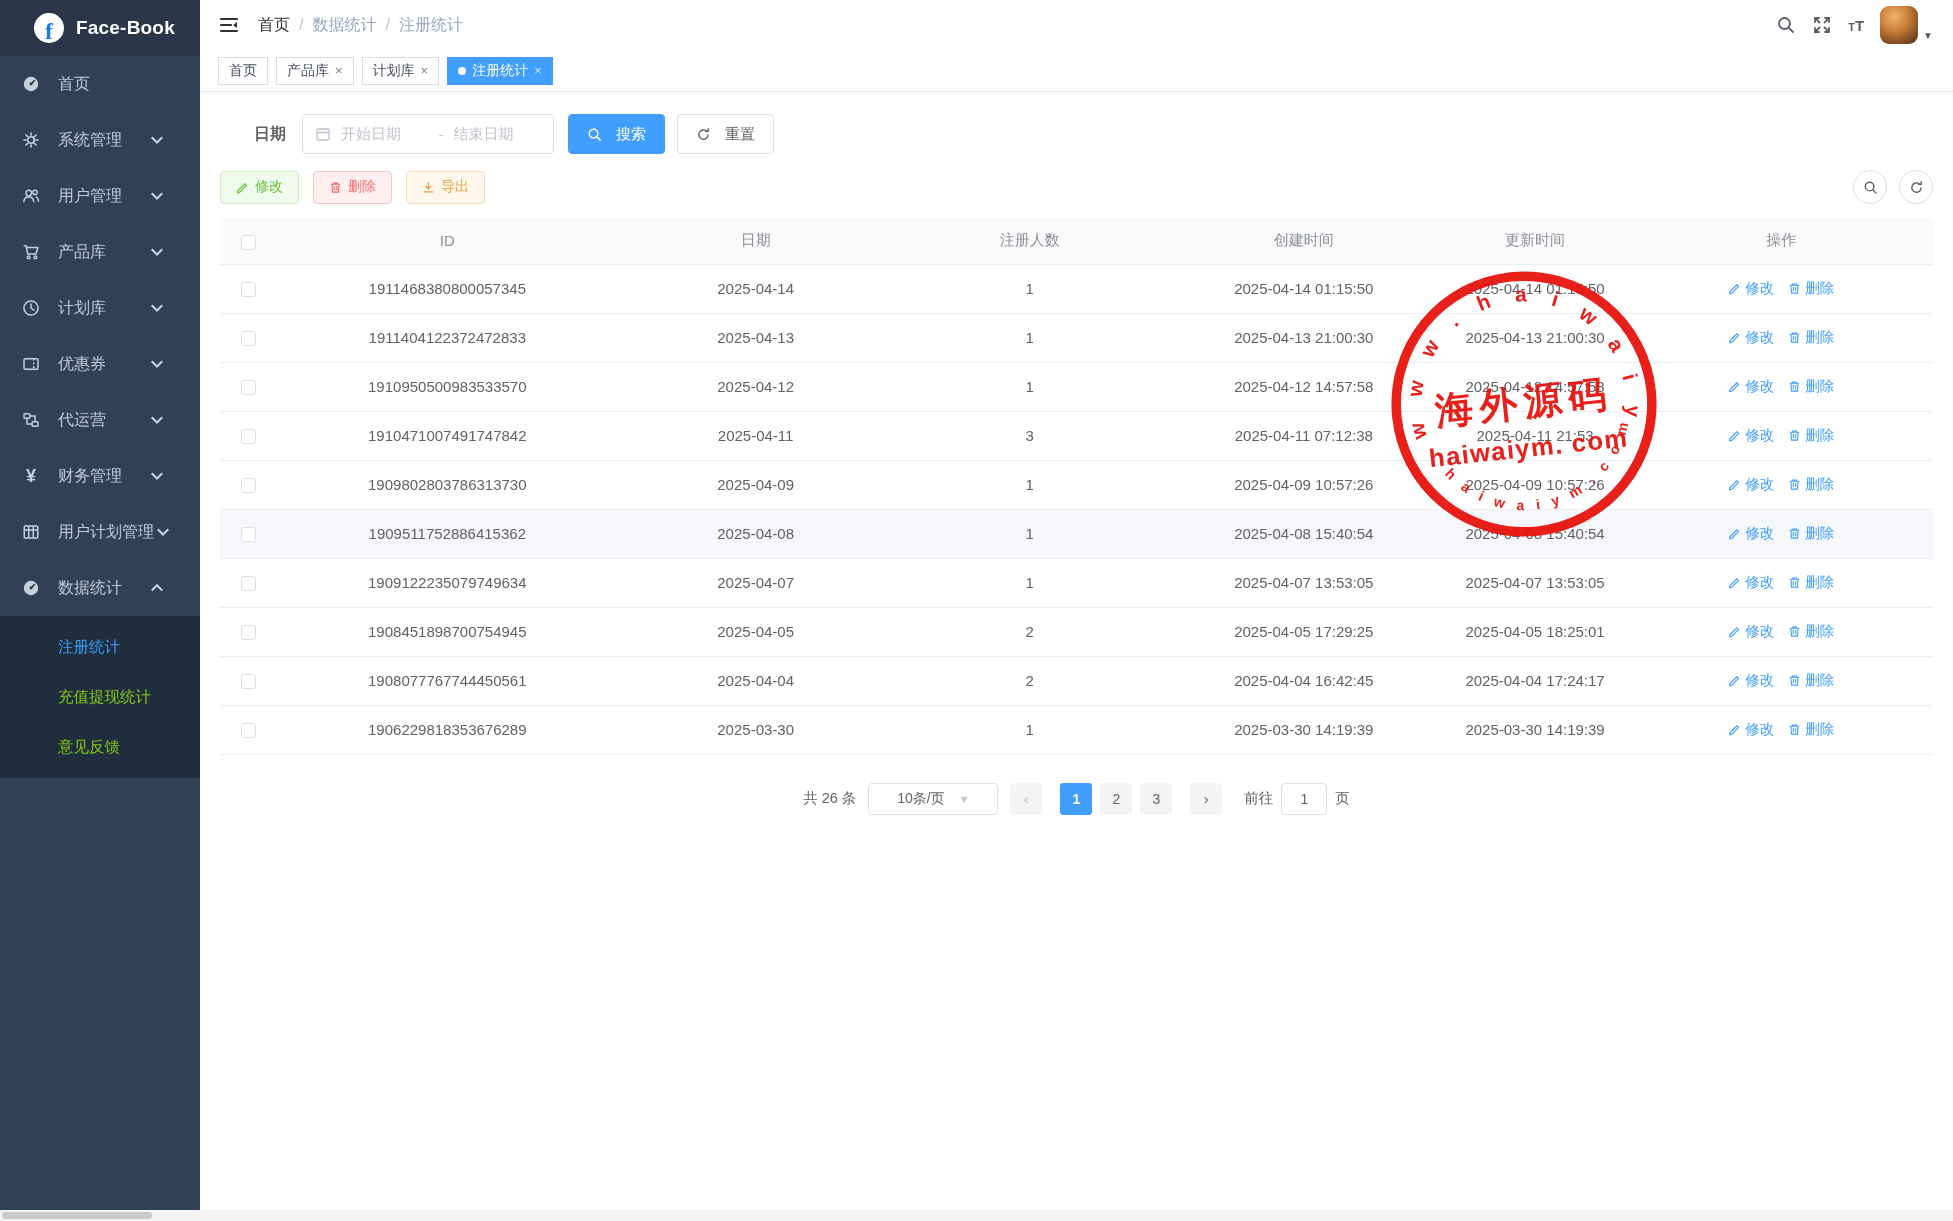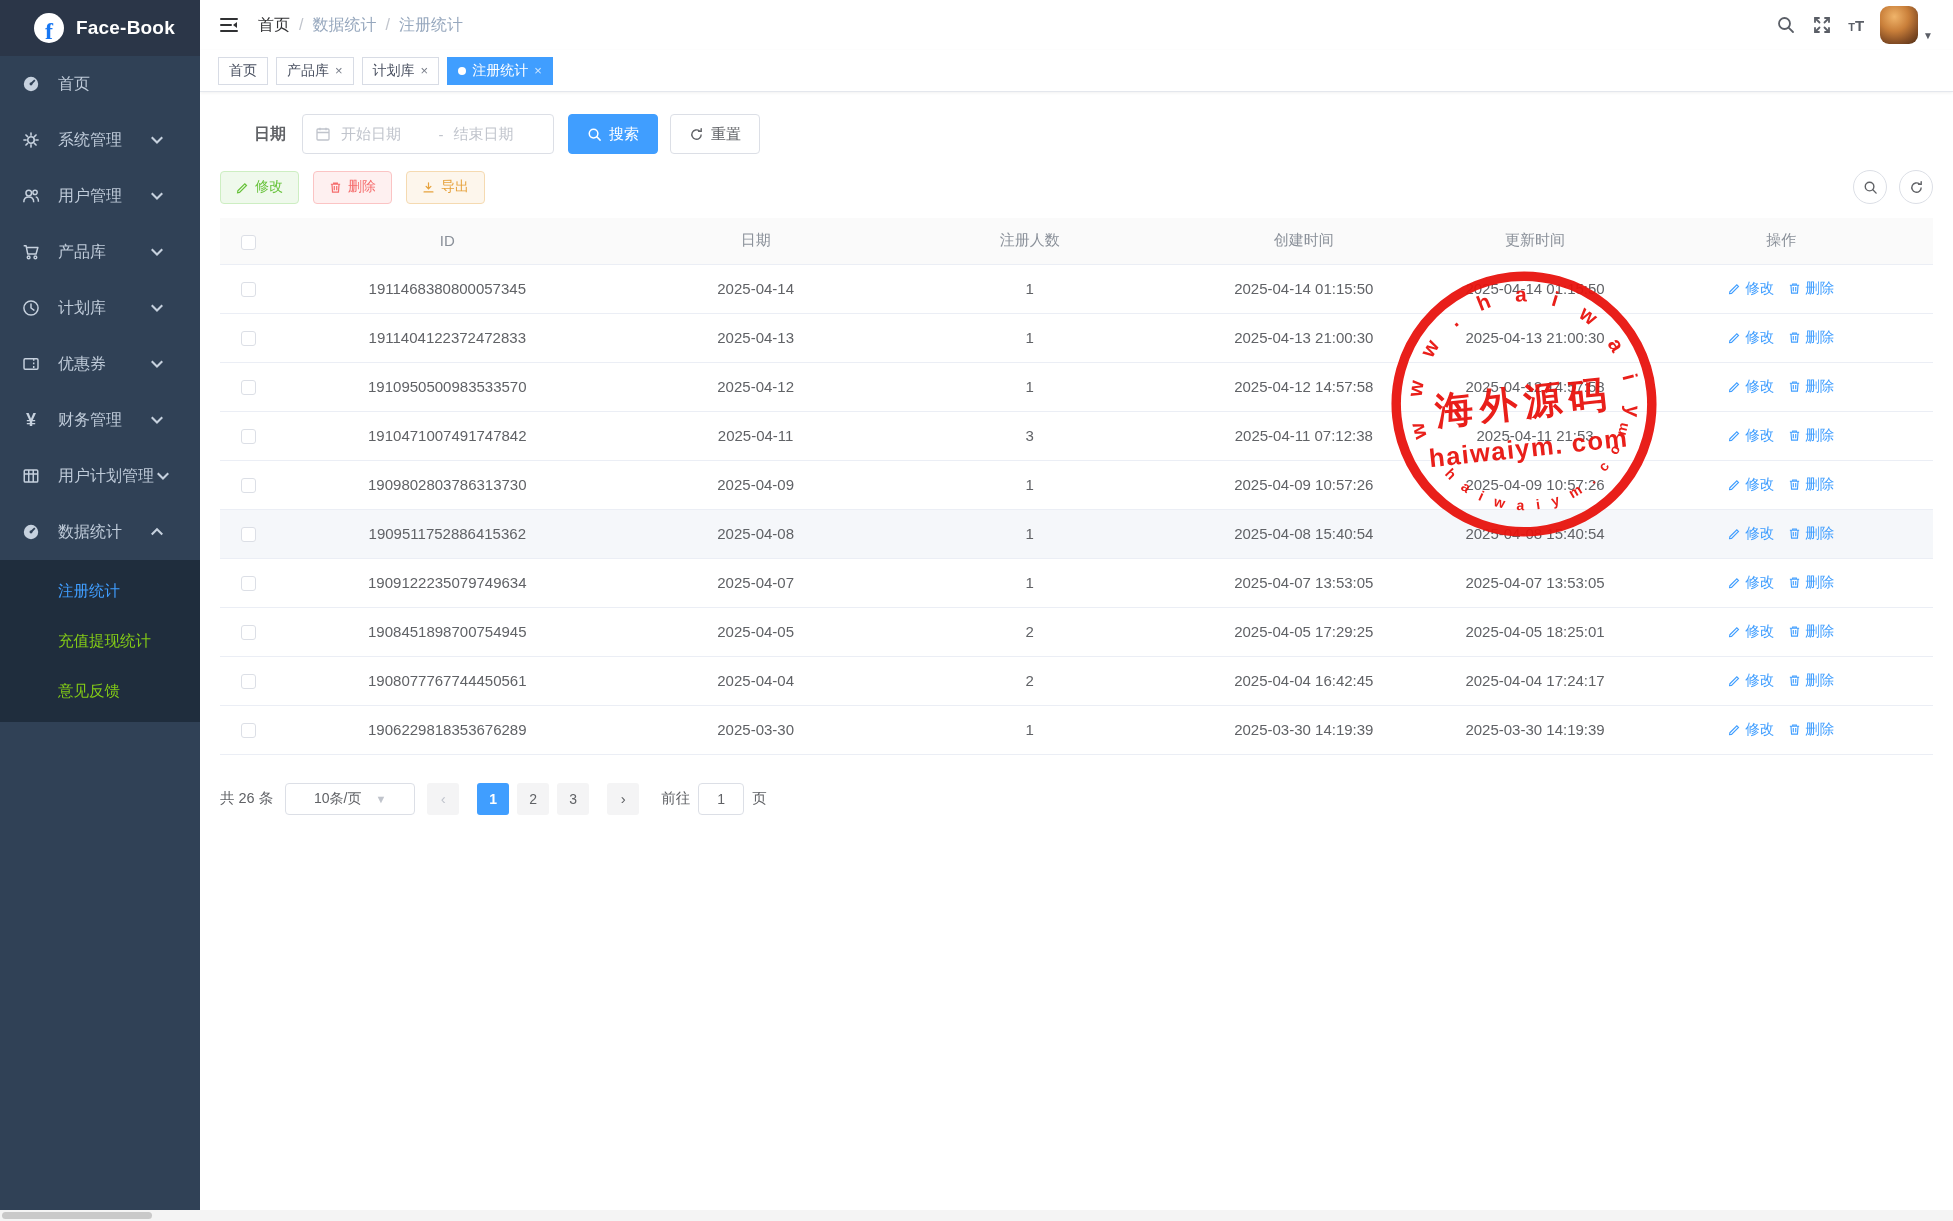--- a/index.html
+++ b/index.html
@@ -47,21 +47,21 @@
   .tag .close { font-size:13px; line-height:1; opacity:.75; }
 
   .content { padding:16px 20px 0 20px; position:relative; }
 
   
   .filter-row { display:flex; align-items:center; margin:6px 0 0 34px; }
   .filter-label { font-size:16px; font-weight:bold; color:#606266; margin-right:16px; }
   .date-range { width:252px; height:40px; border:1px solid #dcdfe6; border-radius:4px; display:flex; align-items:center; padding:0 12px; gap:10px; color:#c0c4cc; font-size:15px; background:#fff; cursor:text; }
   .date-range .icon { width:16px; height:16px; display:inline-flex; }
   .date-range .ph { flex:1; }
-  .btn { height:40px; border-radius:4px; border:1px solid #dcdfe6; background:#fff; color:#606266; font-size:15px; padding:0 18px; display:inline-flex; align-items:center; gap:7px; cursor:pointer; font-family:inherit;text-align:center; }
+  .btn { height:40px; border-radius:4px; border:1px solid #dcdfe6; background:#fff; color:#606266; font-size:15px; padding:0 18px; display:inline-flex; align-items:center; gap:14px; cursor:pointer; font-family:inherit;text-align:center; }
   .btn svg { width:15px; height:15px; }
   .btn-primary { background:#409eff; border-color:#409eff; color:#fff; margin-left:14px; }
   .btn-plain-reset { margin-left:12px; }
 
   
   .toolbar-row { display:flex; align-items:center; margin-top:16px; }
   .btn-sm { height:33px; font-size:14px; padding:0 15px; border-radius:4px; display:inline-flex; align-items:center; gap:6px; cursor:pointer; border:1px solid; font-family:inherit; }
   .btn-sm svg { width:13px; height:13px; }
   .btn-success { background:#eff9ec; border-color:#cdeec2; color:#67c23a; }
   .btn-danger  { background:#fef0f0; border-color:#fbc4c4; color:#f56c6c; margin-left:14px; }
@@ -74,21 +74,21 @@
   table.grid { width:100%; border-collapse:collapse; margin-top:14px; table-layout:fixed; }
   table.grid th { height:46px; background:#fafafa; color:#8a9099; font-weight:500; font-size:15px; text-align:center; border-bottom:1px solid #ebeef5; }
   table.grid td { height:49px; color:#606266; font-size:15px; text-align:center; border-bottom:1px solid #ebeef5; background:#fff; }
   tr.hl td { background:#f5f7fa; }
   .cb { width:15px; height:15px; border:1px solid #dcdfe6; border-radius:3px; background:#fff; display:inline-block; vertical-align:middle; cursor:pointer; }
   .op-link { color:#409eff; font-size:14.5px; cursor:pointer; display:inline-flex; align-items:center; gap:4px; }
   .op-link + .op-link { margin-left:14px; }
   .op-link svg { width:13px; height:13px; }
 
   
-  .pagination { display:flex; align-items:center; justify-content:flex-start; gap:12px; margin-top:28px; font-size:14.5px; color:#606266; }
+  .pagination { display:flex; align-items:center; justify-content:center; gap:12px; margin-top:28px; font-size:14.5px; color:#606266; }
   .page-size { width:130px; height:32px; border:1px solid #dcdfe6; border-radius:4px; display:inline-flex; align-items:center; justify-content:center; gap:14px; color:#606266; font-size:14px; cursor:pointer; }
   .page-size .dd { color:#c0c4cc; font-size:11px; }
   .pg-btn { min-width:32px; height:32px; border:none; border-radius:3px; background:#f4f4f5; color:#606266; font-size:14px; display:inline-flex; align-items:center; justify-content:center; cursor:pointer; font-family:inherit; }
   .pg-btn.arrow { color:#c0c4cc; font-size:15px; }
   .pg-btn.arrow-next { color:#606266; }
   .pg-btn.current { background:#409eff; color:#fff; font-weight:bold; }
   .pager { display:flex; gap:8px; margin:0 6px; }
   .goto { display:flex; align-items:center; gap:8px; margin-left:10px; }
   .goto input { width:46px; height:32px; border:1px solid #dcdfe6; border-radius:4px; text-align:center; font-size:14px; color:#606266; font-family:inherit; }
 
@@ -182,20 +182,35 @@
           </span>
         </div>
         <div class="menu-item">
           <span class="icon ">
             <svg viewBox="0 0 16 16" fill="none" stroke="currentColor" stroke-width="1.3">
               <rect x="1.8" y="3.4" width="12.4" height="9.2" rx="1"></rect>
               <path d="M10.4 3.4 v9.2" stroke-dasharray="1.7 1.5"></path>
             </svg>
           </span>
           <span class="mi-label">优惠券</span>
+          <span class="icon chev">
+            <svg viewBox="0 0 12 12" fill="none" stroke="currentColor" stroke-width="1.4">
+              <path d="M2.5 4.2 L6 7.7 L9.5 4.2"></path>
+            </svg>
+          </span>
+        </div>
+        <div class="menu-item">
+          <span class="icon ">
+            <svg viewBox="0 0 16 16" fill="none" stroke="currentColor" stroke-width="1.3">
+              <rect x="1.8" y="2.4" width="5.2" height="4" rx=".8"></rect>
+              <rect x="9" y="9.6" width="5.2" height="4" rx=".8"></rect>
+              <path d="M7 4.4 h4.6 v5.2 M4.4 6.4 v5.2 H9"></path>
+            </svg>
+          </span>
+          <span class="mi-label">代运营</span>
           <span class="icon chev">
             <svg viewBox="0 0 12 12" fill="none" stroke="currentColor" stroke-width="1.4">
               <path d="M2.5 4.2 L6 7.7 L9.5 4.2"></path>
             </svg>
           </span>
         </div>
         <div class="menu-item">
           <span class="icon yen">¥</span>
           <span class="mi-label">财务管理</span>
           <span class="icon chev">

